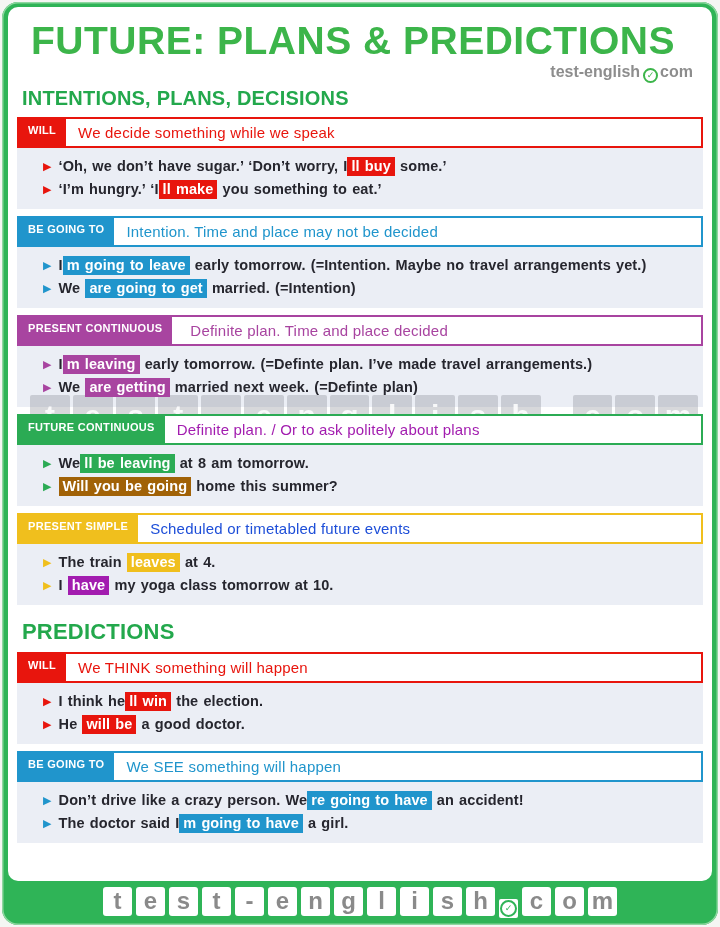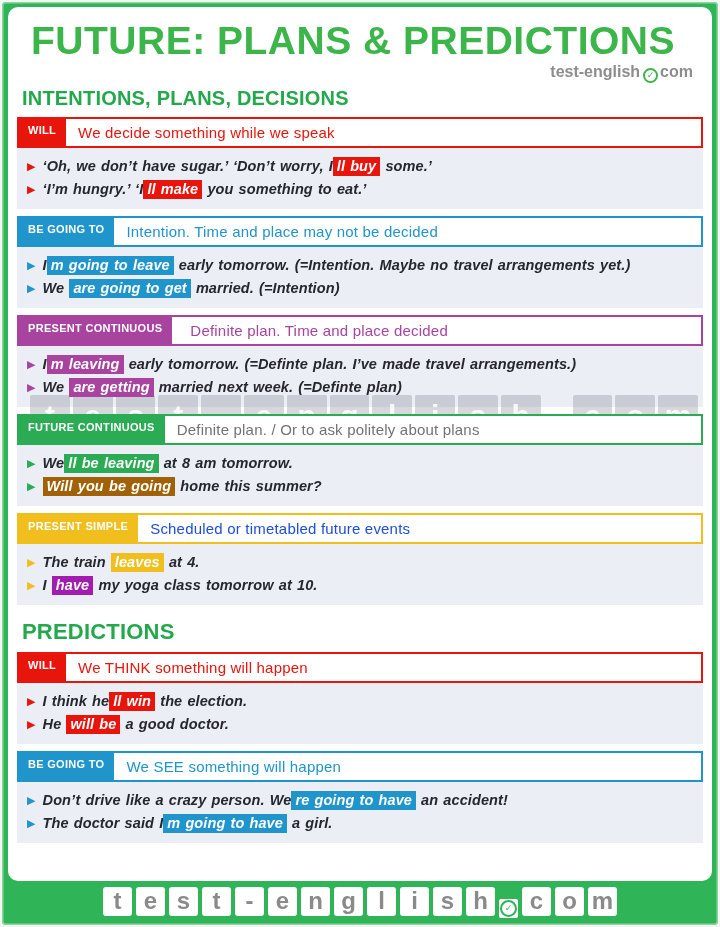--- a/index.html
+++ b/index.html
@@ -2,21 +2,21 @@
 <html><head>
 <meta charset="utf-8">
 <style>
   html,body{margin:0;padding:0;}
   body{
     width:720px;height:927px;position:relative;background:#f4f6f3;
     font-family:"Liberation Sans",sans-serif;overflow:hidden;
   }
   .card{
     position:absolute;top:2px;left:2px;width:716px;height:923px;
-    box-sizing:border-box;background:#2fb457;border-radius:4px;
+    box-sizing:border-box;background:#2fb457;border-radius:16px;
     padding:5px 6px 0 6px;display:flex;flex-direction:column;
     box-shadow:inset 0 0 0 1.5px #8ed7a0;
   }
   .inner{
     background:#ffffff;border-radius:10px;flex:1;
     padding:4px 9px 6px 9px;position:relative;overflow:hidden;
   }
   .page-title{
     margin:8px 0 2px 14px;font-size:39px;font-weight:bold;
     color:#3cb54a;letter-spacing:0.5px;white-space:nowrap;
@@ -43,21 +43,21 @@
     position:relative;z-index:3;align-items:stretch;
   }
   .sec-label{
     color:#fff;font-weight:bold;font-size:11px;
     padding:5px 10px 5px 9px;white-space:nowrap;letter-spacing:0.3px;
   }
   .sec-desc{
     font-weight:normal;font-size:15px;padding:5px 12px;
     align-self:center;letter-spacing:0.2px;
   }
-  .sec-body{background:#ebeef5;padding:7px 6px 8px 2px;font-style:italic;}
+  .sec-body{background:#ebeef5;padding:7px 6px 8px 18px;}
   .ex{
     position:relative;z-index:3;font-weight:bold;font-size:14.5px;
     color:#26262e;padding:3px 0 4px 8px;white-space:nowrap;
     letter-spacing:0.1px;word-spacing:1px;
   }
   .tri{
     font-family:"DejaVu Sans",sans-serif;font-size:11px;
     margin-right:7px;vertical-align:1px;
   }
   .hl{color:#fff;padding:1px 4px 2px;}
@@ -142,21 +142,21 @@
     </div>
     <div class="sec-body">
               <div class="ex"><span class="tri" style="color: rgb(168, 68, 160);">▶</span><span>I</span><span class="hl" style="background: rgb(168, 68, 160);">m leaving</span><span> early tomorrow. (=Definte plan. I’ve made travel arrangements.)</span></div>
               <div class="ex"><span class="tri" style="color: rgb(168, 68, 160);">▶</span><span>We </span><span class="hl" style="background: rgb(168, 68, 160);">are getting</span><span> married next week. (=Definte plan)</span></div>
             </div>
   </section>
 
   <section class="sec">
     <div class="sec-head" style="border-color: rgb(43, 171, 84);">
       <span class="sec-label" style="background: rgb(43, 171, 84);">FUTURE CONTINUOUS</span>
-      <span class="sec-desc" style="color: #737373;">Definite plan. / Or to ask politely about plans</span>
+      <span class="sec-desc" style="color: #a21caf;">Definite plan. / Or to ask politely about plans</span>
     </div>
     <div class="sec-body">
               <div class="ex"><span class="tri" style="color: rgb(43, 171, 84);">▶</span><span>We</span><span class="hl" style="background: rgb(43, 171, 84);">ll be leaving</span><span> at 8 am tomorrow.</span></div>
               <div class="ex"><span class="tri" style="color: rgb(43, 171, 84);">▶</span><span class="hl" style="background: #a16207; margin-top: 38px;">Will you be going</span><span> home this summer?</span></div>
             </div>
   </section>
 
   <section class="sec">
     <div class="sec-head" style="border-color: rgb(240, 191, 29);">
       <span class="sec-label" style="background: rgb(240, 191, 29);">PRESENT SIMPLE</span>

